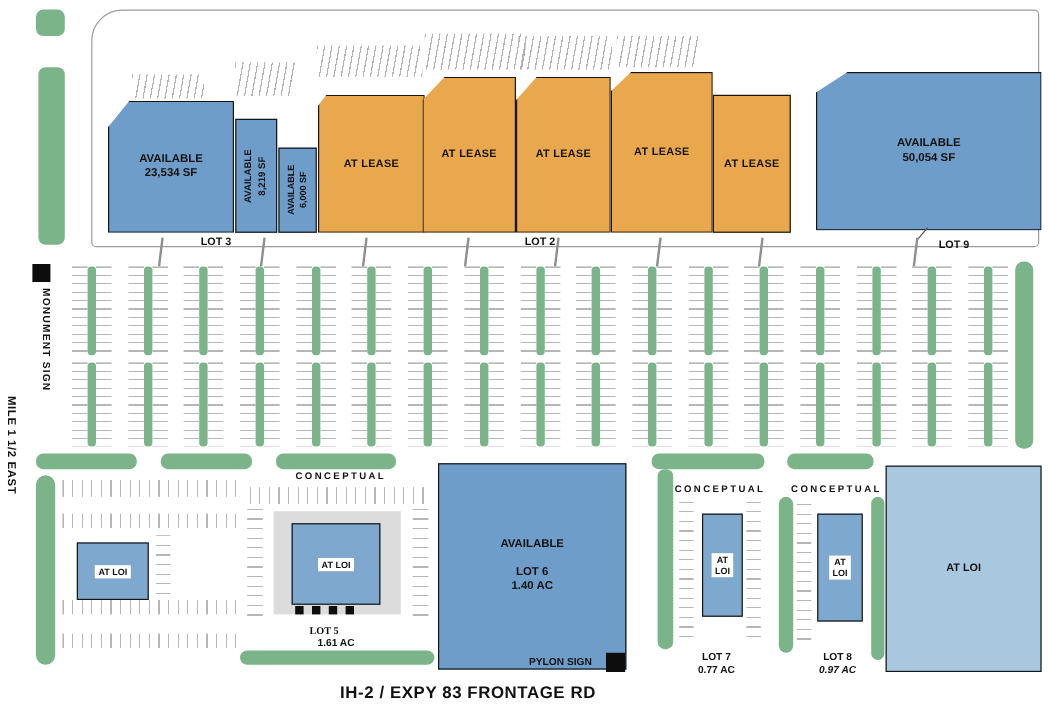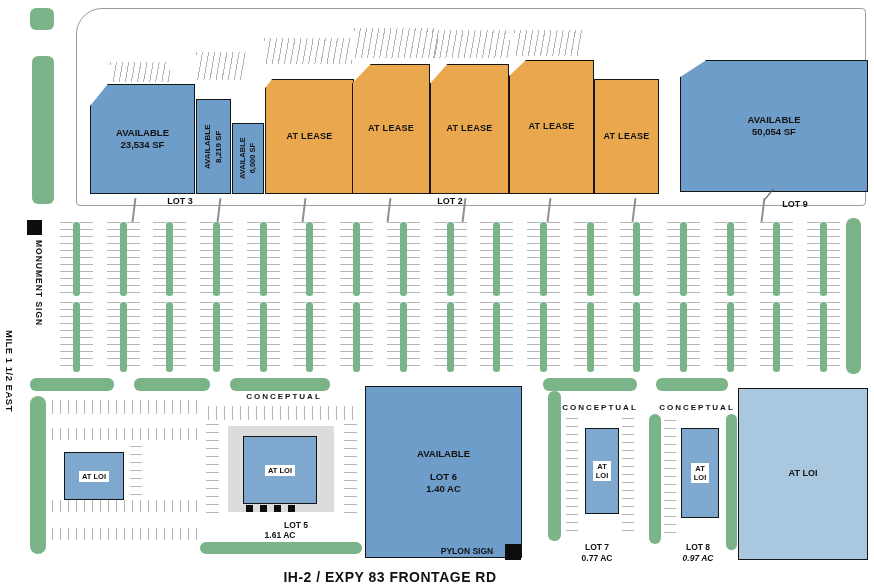--- a/index.html
+++ b/index.html
@@ -318,21 +318,21 @@
   <div class="vticks" style="left:206px;top:424px;width:13px;height:94px;"></div>
   <div class="vticks" style="left:344px;top:424px;width:13px;height:94px;"></div>
   <div class="apron" style="left:228px;top:426px;width:106px;height:86px;"></div>
   <div class="pad-bld" style="left:243px;top:436px;width:72px;height:66px;">
     <span class="chip">AT LOI</span>
   </div>
   <div class="sq" style="left:246px;top:505px;width:7px;height:7px;"></div>
   <div class="sq" style="left:260px;top:505px;width:7px;height:7px;"></div>
   <div class="sq" style="left:274px;top:505px;width:7px;height:7px;"></div>
   <div class="sq" style="left:288px;top:505px;width:7px;height:7px;"></div>
-  <div class="small-lbl" style="left:256px;top:520px;width:80px;">LOT 5</div>
+  <div class="small-lbl" style="left:230px;top:520px;width:80px;font-family:Liberation Serif, serif;">LOT 5</div>
   <div class="small-lbl" style="left:240px;top:530px;width:80px;">1.61 AC</div>
 
   <div class="bld available" style="left:365px;top:386px;width:155px;height:170px;">
     <div class="t1">AVAILABLE</div>
     <div class="t2" style="margin-top:10px;">LOT 6</div>
     <div class="t2">1.40 AC</div>
   </div>
 
   <div class="small-lbl" style="left:430px;top:546px;width:74px;">PYLON SIGN</div>
   <div class="sq" style="left:505px;top:544px;width:16px;height:16px;"></div>

